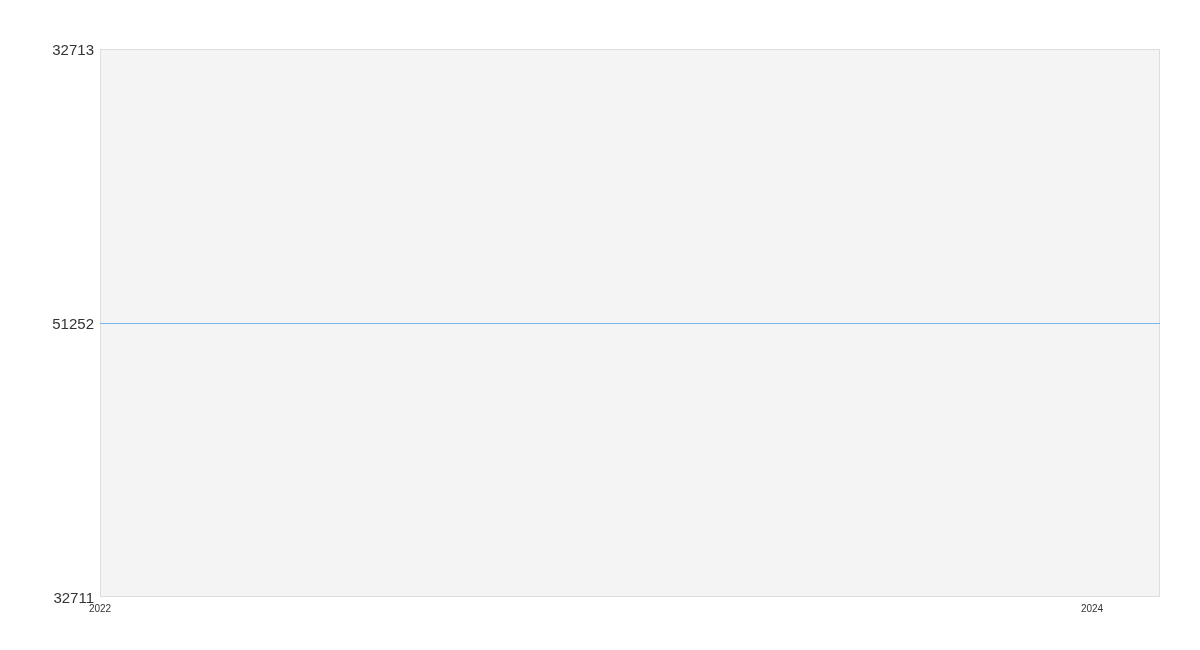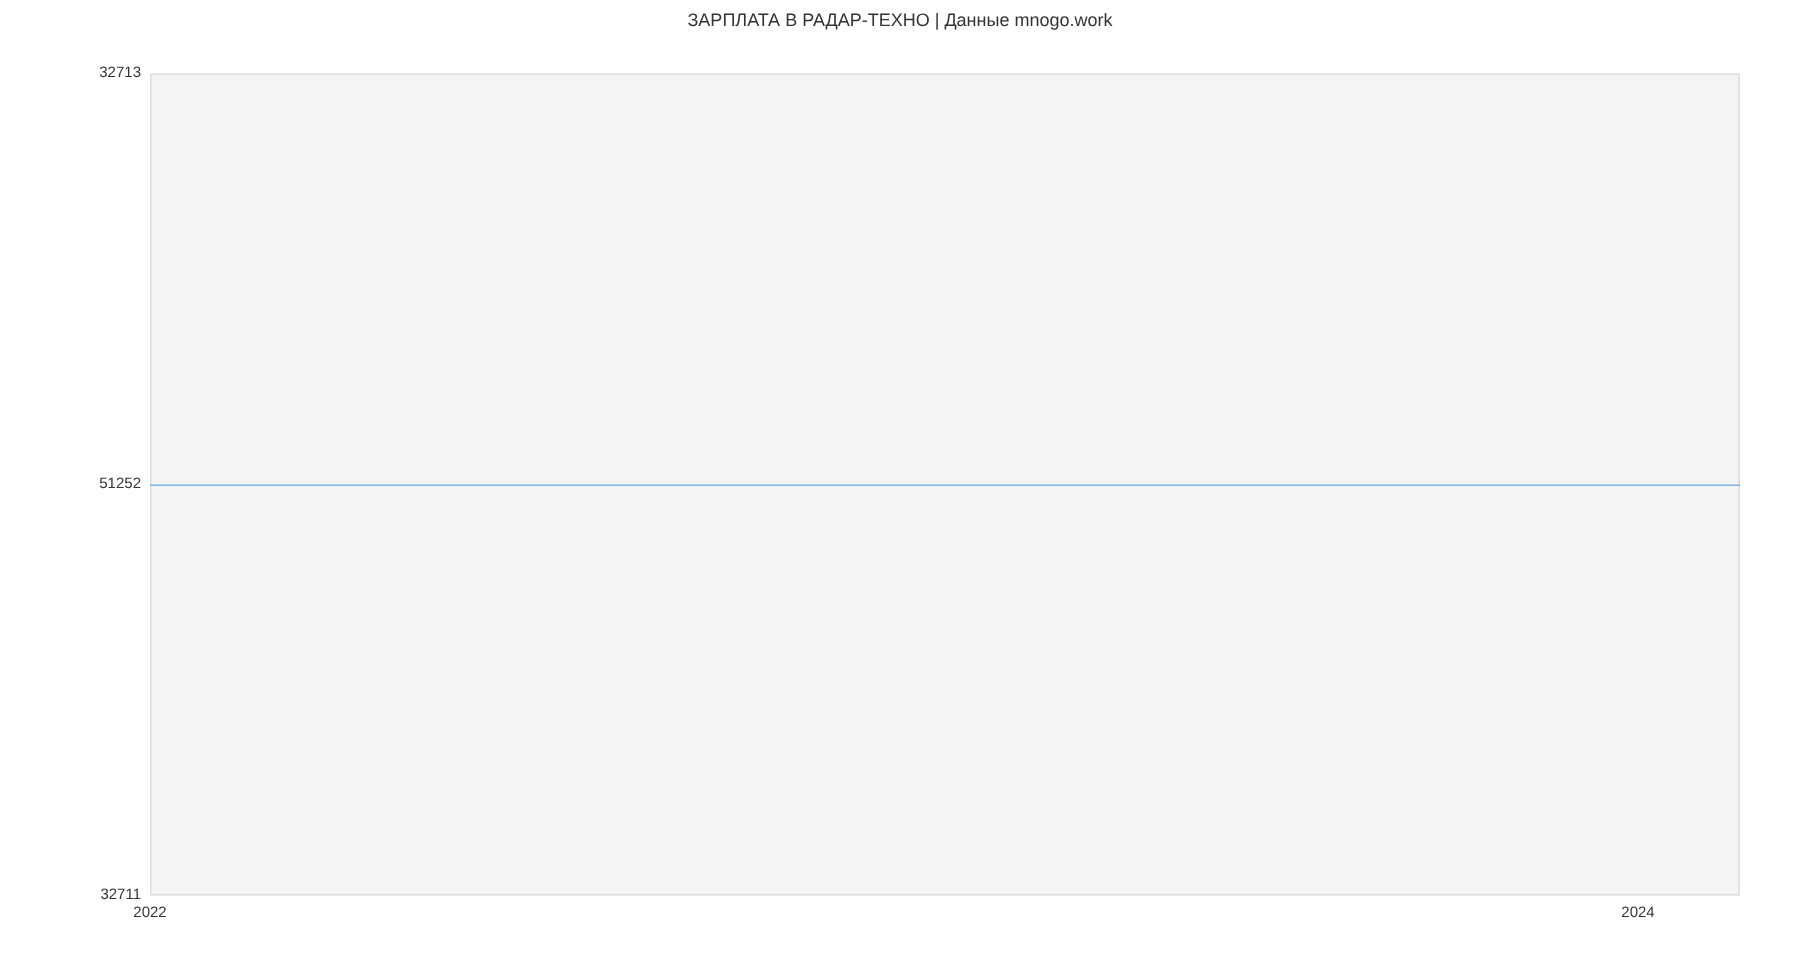--- a/index.html
+++ b/index.html
@@ -2,32 +2,31 @@
 <html><head>
 <meta charset="utf-8">
 <style>
 html,body{margin:0;padding:0;width:1200px;height:650px;background:#fff;
   font-family:Verdana, Geneva, sans-serif;color:#333;}
 .stage{position:relative;width:1200px;height:650px;}
 .title{position:absolute;left:0;right:0;top:6px;text-align:center;
   font-size:12px;color:#333;}
 .plot{position:absolute;left:100px;top:49px;width:1060px;height:548px;
   background:#f4f4f4;border:1px solid #ddd;box-sizing:border-box;}
-.ytick{position:absolute;right:1106px;font-size:10px;color:#333;
+.ytick{position:absolute;right:1106px;font-size:15px;color:#333;
   transform:translateY(-50%);}
 .xtick{position:absolute;top:603px;font-size:10px;color:#333;
   transform:translateX(-50%);}
 .series-line{position:absolute;left:100px;height:0;
   border-top:1px solid #7cb5ec;width:1060px;}
 </style>
 </head>
 <body>
 <div class="stage">
 
-<div class="title">ЗАРПЛАТА В РАДАР-ТЕХНО | Данные mnogo.work</div>
 
 <div class="plot"></div>
 
 <div class="ytick" style="top:49px">32713</div>
 <div class="ytick" style="top:323px">51252</div>
 <div class="ytick" style="top:597px">32711</div>
 
 <div class="xtick" style="left:100px">2022</div>
 <div class="xtick" style="left:1092px">2024</div>
 

